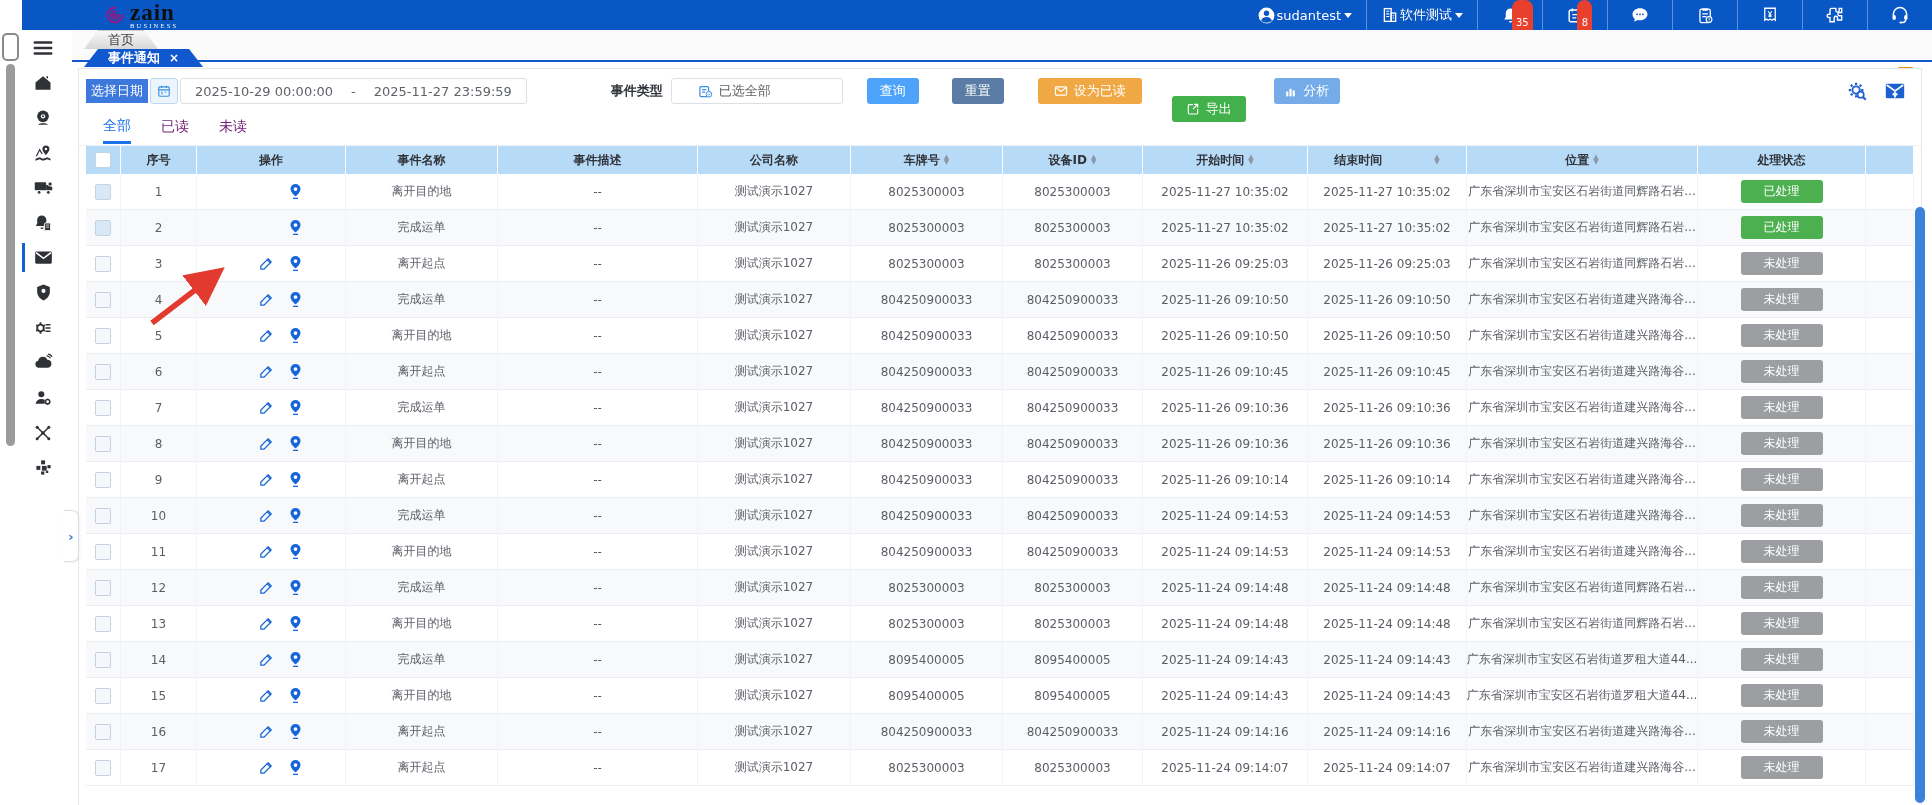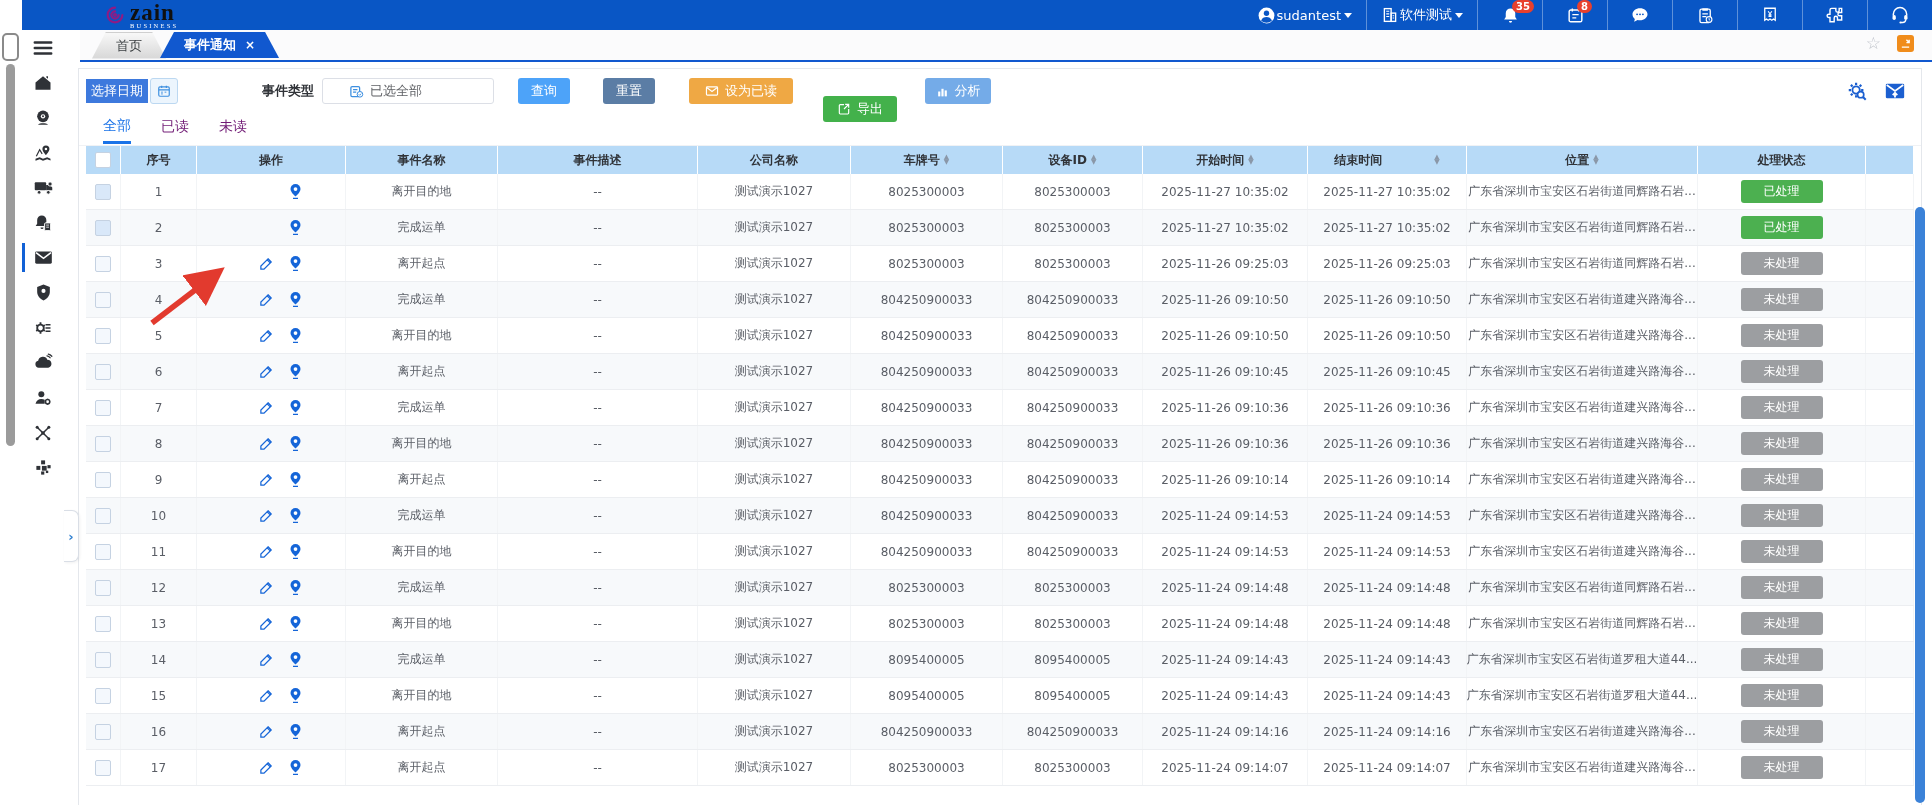--- a/index.html
+++ b/index.html
@@ -15,29 +15,29 @@
   .logo{display:flex;align-items:center;margin-left:82px;height:30px;position:relative;}
   .logo-swirl{margin-right:4px;}
   .logo-text{display:flex;flex-direction:column;line-height:1;font-family:Liberation Serif, serif;}
   .logo-brand{font-size:23px;font-weight:bold;color:#101010;letter-spacing:1px;}
   .logo-sub{font-size:6.5px;color:#fff;letter-spacing:2.2px;margin-top:-1px;text-align:center;}
   .nav-right{margin-left:auto;display:flex;align-items:center;height:30px;}
   .nav-item{display:flex;align-items:center;gap:1px;color:#fff;font-size:13px;padding:0 14px;height:30px;cursor:pointer;}
   .nav-divider{width:1px;height:30px;background:rgba(255,255,255,.35);}
   .nav-icon{width:64px;height:30px;display:flex;align-items:center;justify-content:center;position:relative;cursor:pointer;}
   .chev{width:0;height:0;border-left:4.5px solid transparent;border-right:4.5px solid transparent;border-top:5.5px solid #fff;margin-left:2px;}
-  .badge{position:absolute;top:0px;left:34px;background:#e8402d;color:#fff;font-size:10px;font-weight:bold;
-         border-radius:8px;padding:0 4px;line-height:13px;min-width:7px;text-align:right;}
+  .badge{position:absolute;top:0px;left:34px;background:#e8402d;color:#fff;font-size:10px;font-weight:normal;
+         border-radius:8px;padding:16px 4px;line-height:13px;min-width:7px;text-align:right;}
   
   .sidebar{left:22px;top:30px;width:42px;height:775px;background:#fff;border-right:1px solid #e2e2e2;display:flex;flex-direction:column;}
   .side-item{height:35px;display:flex;align-items:center;justify-content:center;position:relative;cursor:pointer;}
   .side-item.active::before{content:"";position:absolute;left:0;top:3px;bottom:3px;width:3px;background:#1161d6;}
   
   .main{left:64px;top:30px;width:1868px;height:775px;background:#fff;}
-  .tabbar{position:absolute;left:16px;top:0;right:0;height:30px;background:#fbfbfc;border-bottom:2px solid #1158cf;display:flex;align-items:center;padding-left:12px;}
+  .tabbar{position:absolute;left:8px;top:0;right:0;height:30px;background:#fbfbfc;border-bottom:2px solid #1158cf;display:flex;align-items:flex-start;padding-left:12px;flex-direction:column;}
   .tab{height:26px;display:flex;align-items:center;justify-content:center;padding:0 24px;font-size:13px;cursor:pointer;
        clip-path:polygon(14px 0,calc(100% - 14px) 0,100% 100%,0 100%);margin-right:-6px;}
   .tab.inactive{background:linear-gradient(#f8f8f8,#d7d7d7);color:#3c4043;border-top:1px solid #cfcfcf;}
   .tab.active{background:#1158cf;color:#fff;font-weight:bold;gap:9px;}
   .tab-close{font-weight:bold;font-size:12px;cursor:pointer;}
   .tabbar-right{margin-left:auto;display:flex;align-items:center;gap:16px;margin-bottom:4px;margin-right:18px;}
   .star{font-size:17px;color:#c0c4cb;line-height:1;cursor:pointer;}
   .orange-btn{width:17px;height:17px;background:#f08c1b;border-radius:3px;display:flex;align-items:center;justify-content:center;cursor:pointer;}
   
   .panel{position:absolute;left:14px;top:38px;right:10px;bottom:0;background:#fff;border:1px solid #e4e7ec;border-bottom:none;}
@@ -333,20 +333,25 @@
 
     <div class="filter-row">
       <span class="date-label">选择日期</span>
       <span class="cal-btn">
         <svg width="14" height="14" viewBox="0 0 24 24">
             <rect x="3" y="5" width="18" height="16" rx="2" fill="none" stroke="#3d8fe0" stroke-width="2"></rect>
             <path d="M8 3v4M16 3v4M3 10h18" stroke="#3d8fe0" stroke-width="2"></path>
             <path d="M7 14h3M13 14h3M7 17h3" stroke="#3d8fe0" stroke-width="1.6"></path>
           </svg>
       </span>
+      <span class="date-input">
+        <span>2025-10-29 00:00:00</span>
+        <span>-</span>
+        <span>2025-11-27 23:59:59</span>
+      </span>
       <span class="type-label">事件类型</span>
       <span class="type-select">
         <svg width="15" height="15" viewBox="0 0 24 24">
             <rect x="3" y="4" width="14" height="16" rx="2" fill="none" stroke="#3d8fe0" stroke-width="2"></rect>
             <path d="M6.5 9h7M6.5 13h5" stroke="#3d8fe0" stroke-width="1.7"></path>
             <circle cx="17.5" cy="16.5" r="4.5" fill="#fff" stroke="#3d8fe0" stroke-width="1.6"></circle>
             <path d="M15.6 16.6l1.4 1.4 2.4-2.6" fill="none" stroke="#3d8fe0" stroke-width="1.6"></path>
           </svg>
         <span>已选全部</span>
       </span>

